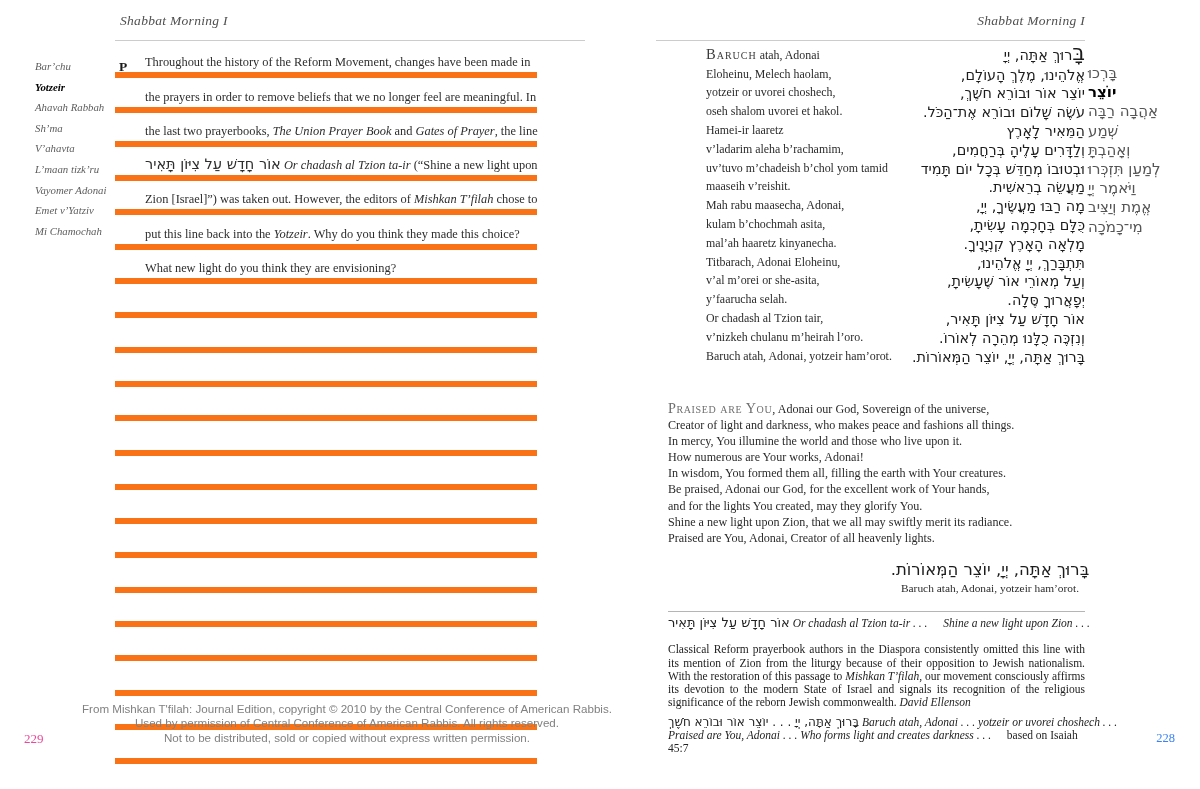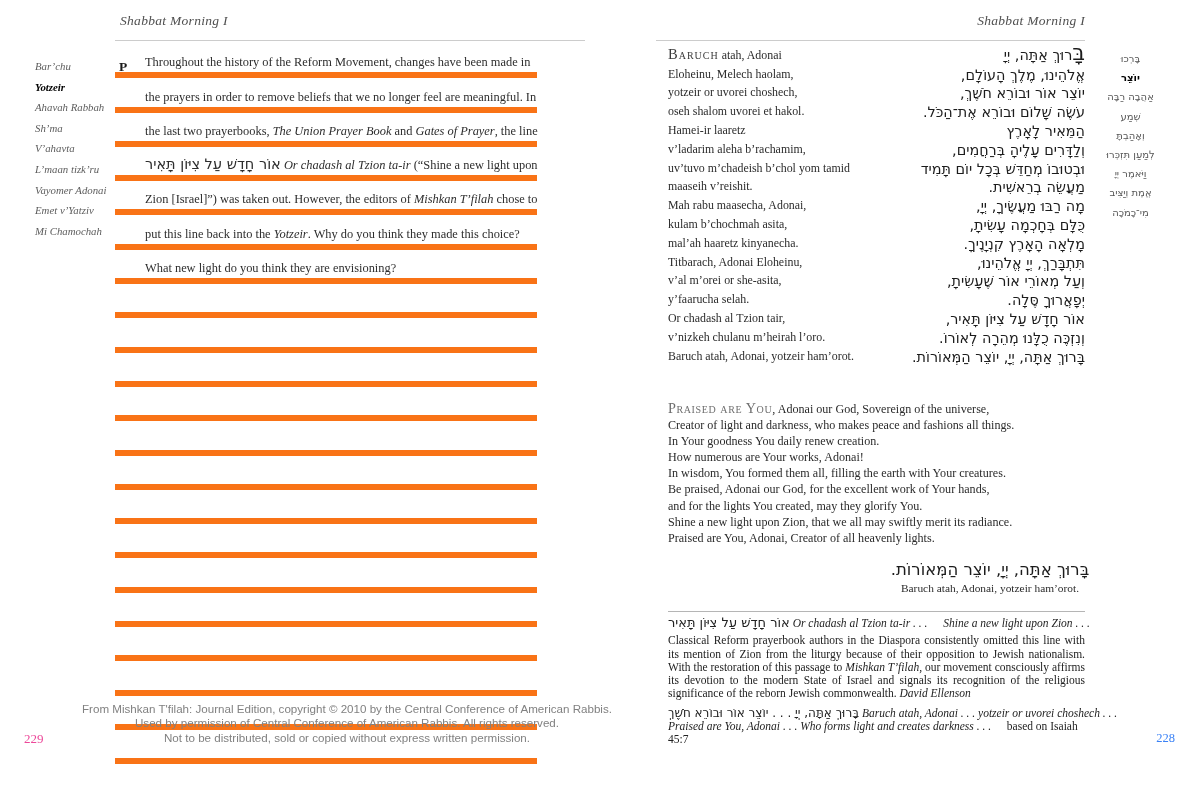--- a/index.html
+++ b/index.html
@@ -19,35 +19,35 @@
   .jtext{position:absolute;left:30px;bottom:2px;white-space:nowrap;font-size:12.4px;color:#2d2d2d;}
   .copyright{left:40px;top:702px;width:614px;text-align:center;
              font-family:"Liberation Sans","DejaVu Sans",sans-serif;
              font-size:11.6px;line-height:14.3px;color:#818181;}
   .pagenum-left{left:24px;top:731px;font-size:13px;color:#ec4899;}
 
   
   .rp-header{left:785px;top:13px;width:300px;text-align:right;font-size:13.5px;font-style:italic;color:#4f4f4f;letter-spacing:.3px;}
   .rp-header-rule{left:656px;top:40px;width:429px;height:1px;background:#cccccc;}
   .prayer{left:668px;top:46px;width:417px;}
-  .prow{height:18.8px;position:relative;}
+  .prow{height:18.8px;position:relative;margin-left:38px;}
   .tl{position:absolute;left:0;bottom:2px;font-size:11.9px;white-space:nowrap;color:#2b2b2b;}
   .hb{position:absolute;right:0;bottom:1px;font-size:14.4px;white-space:nowrap;direction:rtl;
       font-family:"DejaVu Sans",sans-serif;color:#1c1c1c;}
-  .rp-sidebar{left:1088px;top:49px;width:85px;text-align:center;font-size:10px;line-height:19.2px;
+  .rp-sidebar{left:1088px;top:64px;width:85px;text-align:left;font-size:15px;line-height:19.2px;
               font-family:"DejaVu Sans",sans-serif;color:#555555;}
   .translation{left:668px;top:400px;width:417px;}
   .trline{font-size:12.1px;line-height:16.1px;white-space:nowrap;color:#2b2b2b;}
   .benediction{left:860px;top:560px;width:260px;text-align:center;}
   .bened-he{font-size:16.5px;direction:rtl;font-family:"DejaVu Sans",sans-serif;color:#1c1c1c;}
   .bened-tl{font-size:11.4px;margin-top:3px;color:#2b2b2b;}
   .comm-rule{left:668px;top:611px;width:417px;height:1px;background:#b5b5b5;}
   .commentary{left:668px;top:616px;width:417px;font-size:11.5px;line-height:13.3px;color:#222222;}
   .lemma{white-space:nowrap;}
-  .note-body{text-align:justify;margin-top:4px;}
+  .note-body{text-align:justify;margin-top:13px;}
   .note2{margin-top:6px;}
   .note3{margin-top:6px;}
   .gap{display:inline-block;width:10px;}
   .pagenum-right{left:1135px;top:731px;width:40px;text-align:right;font-size:12.5px;color:#3b82f6;}
 
   
   .seg-i{font-style:italic;}
   .seg-sc{font-variant:small-caps;font-size:14.5px;letter-spacing:1px;color:#3a3a3a;}
   .seg-sc2{font-variant:small-caps;font-size:14.2px;letter-spacing:.6px;color:#6e6e6e;}
   .seg-heb{font-size:14.5px;font-family:"DejaVu Sans",sans-serif;}
@@ -207,21 +207,21 @@
       <div class="side-item" dir="rtl">וְאָהַבְתָּ</div>
       <div class="side-item" dir="rtl">לְמַעַן תִּזְכְּרוּ</div>
       <div class="side-item" dir="rtl">וַיֹּאמֶר יְיָ</div>
       <div class="side-item" dir="rtl">אֱמֶת וְיַצִּיב</div>
       <div class="side-item" dir="rtl">מִי־כָמֹכָה</div>
     </div>
 
   <div class="abs translation">
       <div class="trline"><span class="seg-sc2">Praised are You</span><span>, Adonai our God, Sovereign of the universe,</span></div>
       <div class="trline"><span>Creator of light and darkness, who makes peace and fashions all things.</span></div>
-      <div class="trline"><span>In Your goodness You daily renew creation.</span></div>
+      <div class="trline"><span>In mercy, You illumine the world and those who live upon it.</span></div>
       <div class="trline"><span>How numerous are Your works, Adonai!</span></div>
       <div class="trline"><span>In wisdom, You formed them all, filling the earth with Your creatures.</span></div>
       <div class="trline"><span>Be praised, Adonai our God, for the excellent work of Your hands,</span></div>
       <div class="trline"><span>and for the lights You created, may they glorify You.</span></div>
       <div class="trline"><span>Shine a new light upon Zion, that we all may swiftly merit its radiance.</span></div>
       <div class="trline"><span>Praised are You, Adonai, Creator of all heavenly lights.</span></div>
     </div>
 
   <div class="abs benediction">
     <div class="bened-he">בָּרוּךְ אַתָּה, יְיָ, יוֹצֵר הַמְּאוֹרוֹת.</div>

